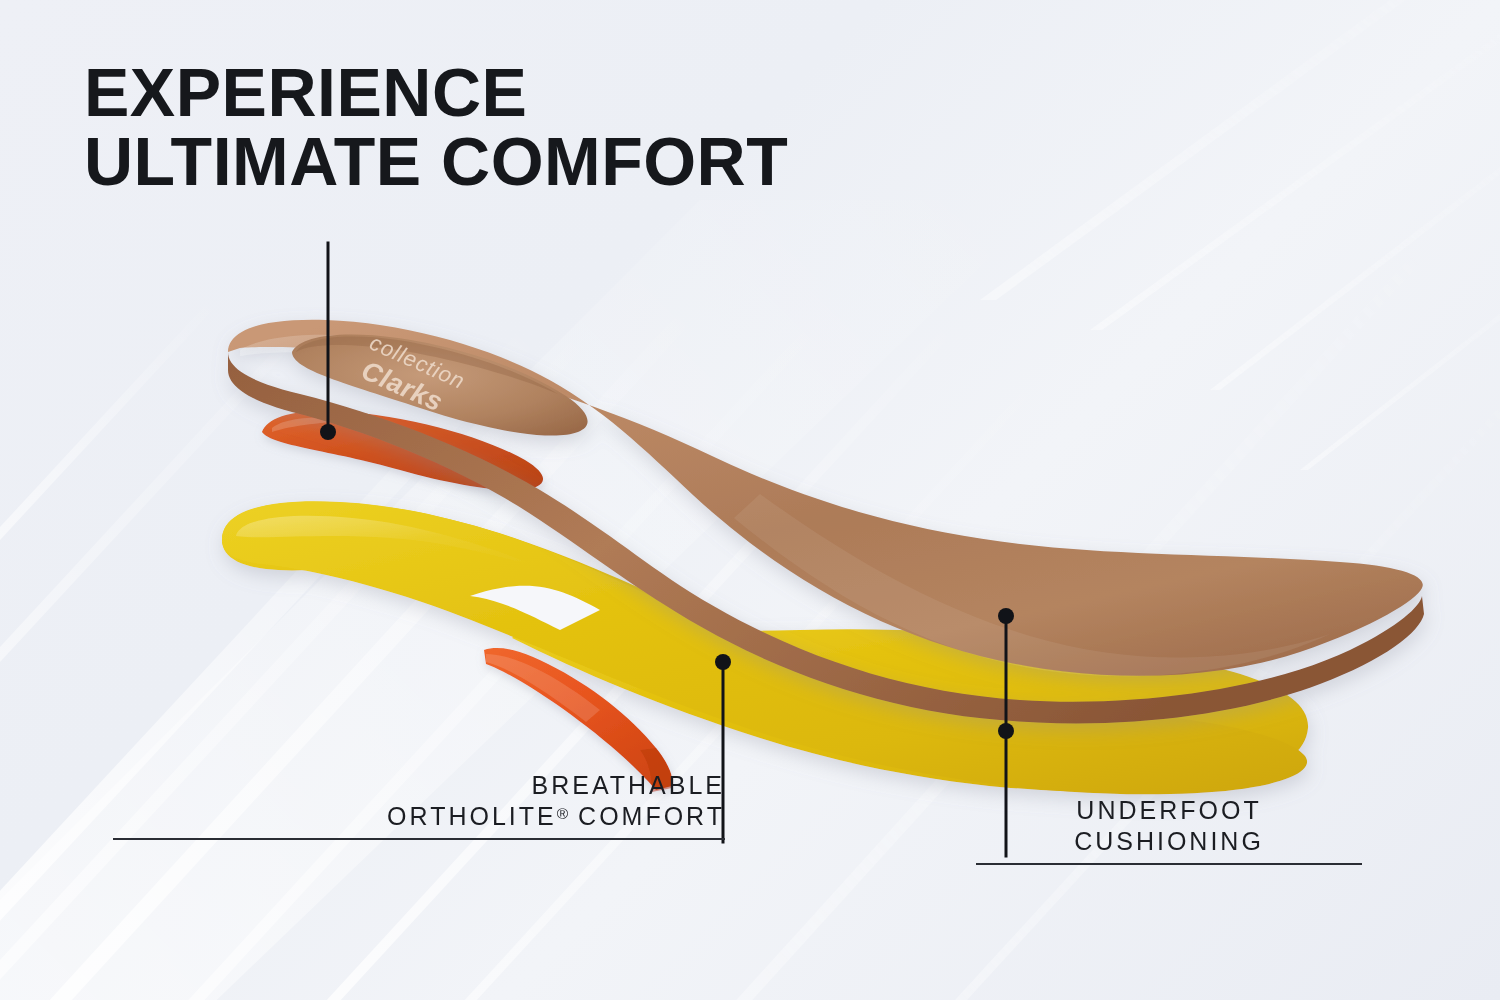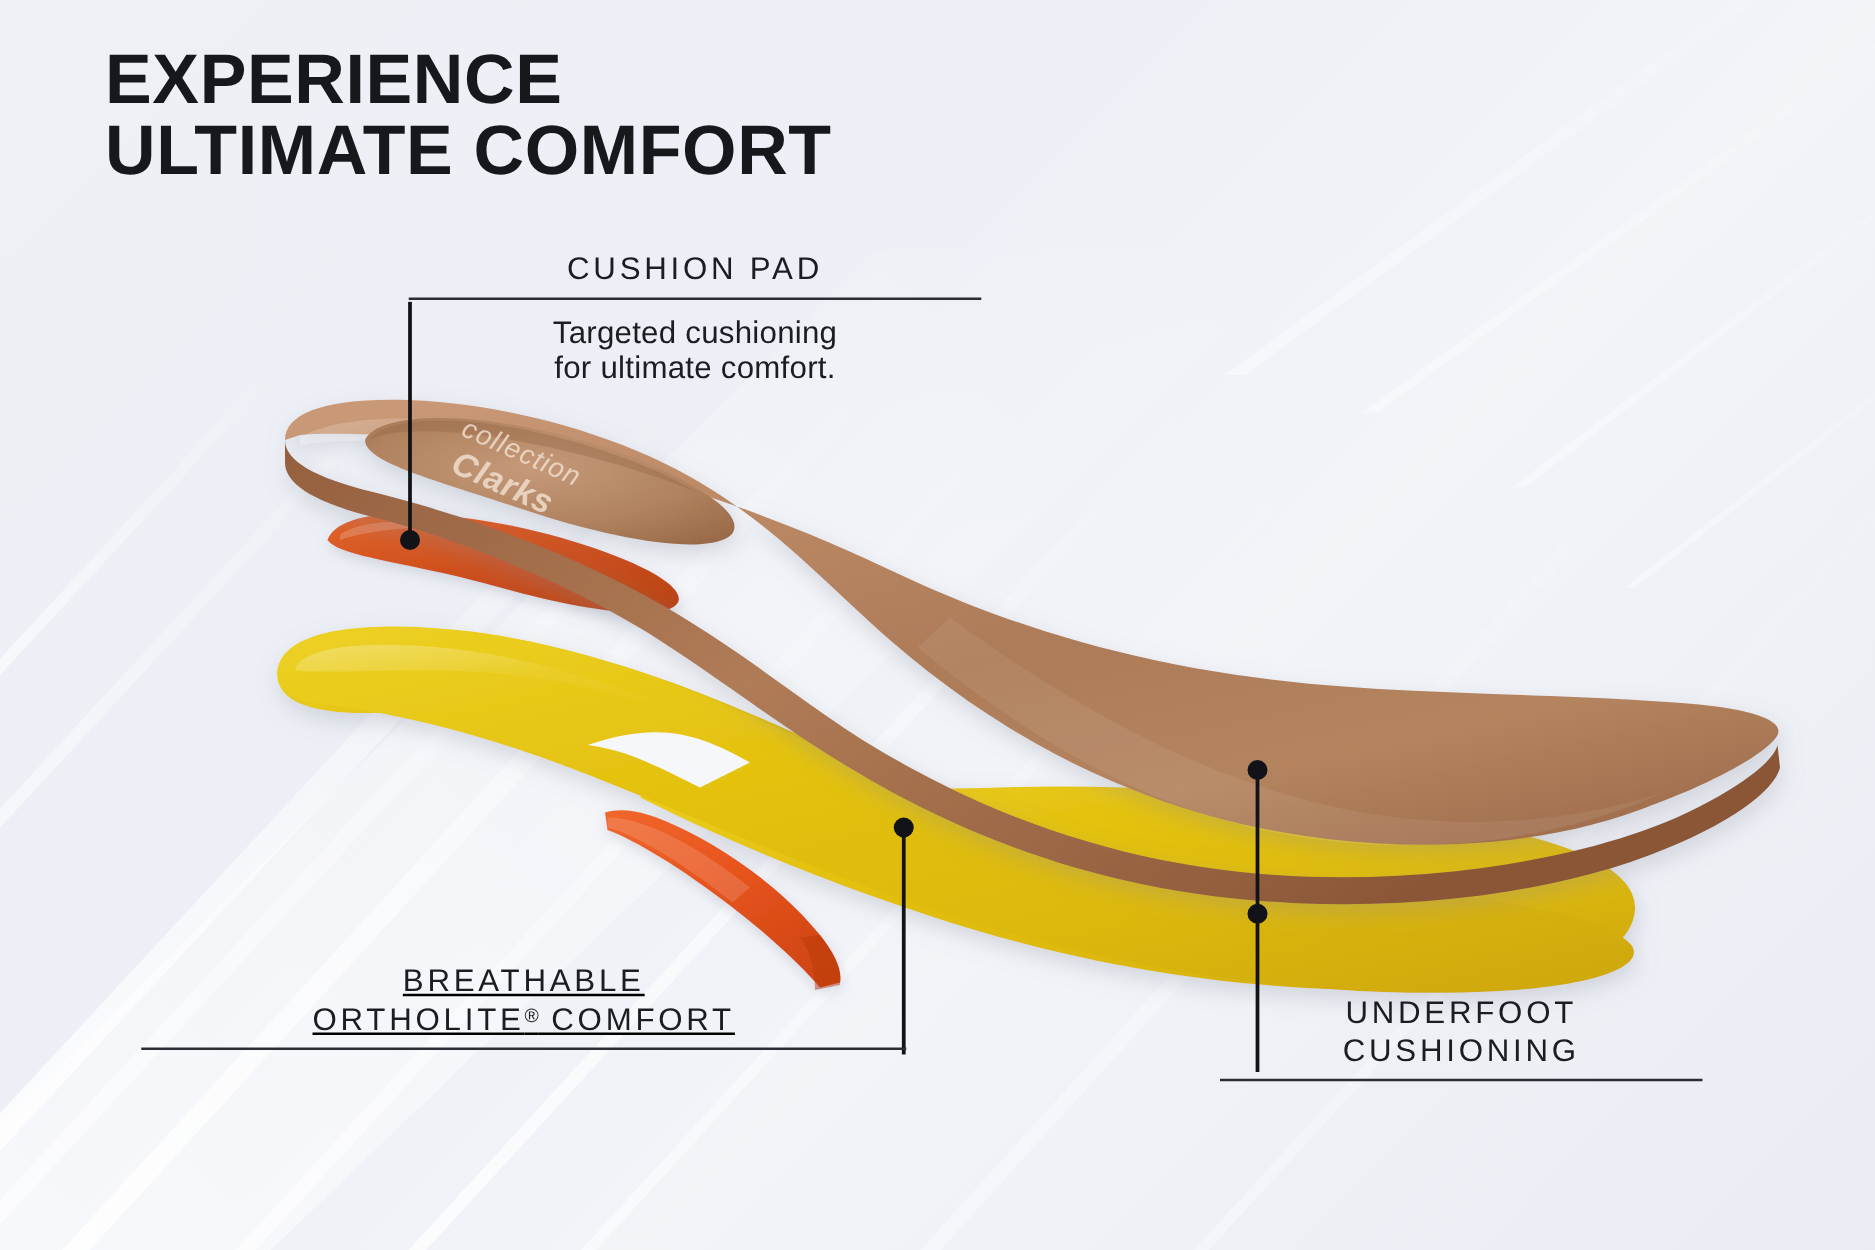--- a/index.html
+++ b/index.html
@@ -20,22 +20,22 @@
   #bg-streaks {
     position: absolute;
     inset: 0;
     pointer-events: none;
   }
 
   
   #headline {
     position: absolute;
     left: 84px;
-    top: 34px;
-    font-size: 56px;
+    top: 58px;
+    font-size: 68px;
     font-weight: 700;
     letter-spacing: 0.5px;
     line-height: 1.02;
     color: #16181c;
     font-family: "Liberation Sans", sans-serif;
     white-space: pre-line;
   }
 
   
   .callout { position: absolute; }
@@ -59,21 +59,21 @@
     color: #1b1d22;
     line-height: 1.14;
     margin-top: 12px;
     white-space: pre-line;
     font-family: "Liberation Sans", sans-serif;
   }
 
   #callout-cushion-pad { left: 327px; top: 200px; width: 458px; text-align: center; }
   #callout-cushion-pad .c-desc { text-align: center; }
 
-  #callout-ortholite { left: 113px; top: 770px; width: 612px; text-align: center; text-decoration: underline; }
+  #callout-ortholite { left: 113px; top: 770px; width: 612px; text-align: right; }
 
   #callout-underfoot { left: 976px; top: 795px; width: 386px; text-align: center; }
 
   .sup-r { font-size: 0.62em; vertical-align: 0.42em; letter-spacing: 0; }
 
   
   #leaders { position: absolute; inset: 0; pointer-events: none; }
 
   
   #insole-art { position: absolute; inset: 0; }
@@ -334,26 +334,20 @@
       <circle cx="328" cy="432" r="8"></circle>
       <circle cx="723" cy="662" r="8"></circle>
       <circle cx="1006" cy="616" r="8"></circle>
       <circle cx="1006" cy="731" r="8"></circle>
     </g>
   </svg>
 
   <div id="headline">EXPERIENCE
 ULTIMATE COMFORT</div>
 
-  <div class="callout" id="callout-cushion-pad">
-    <div class="c-title">CUSHION PAD</div>
-    <div class="c-rule"></div>
-    <div class="c-desc">Targeted cushioning
-for ultimate comfort.</div>
-  </div>
 
   <div class="callout" id="callout-ortholite">
     <div class="c-title"><span>BREATHABLE
 ORTHOLITE</span><span class="sup-r">®</span><span> COMFORT</span></div>
     <div class="c-rule"></div>
   </div>
 
   <div class="callout" id="callout-underfoot">
     <div class="c-title">UNDERFOOT
 CUSHIONING</div>

